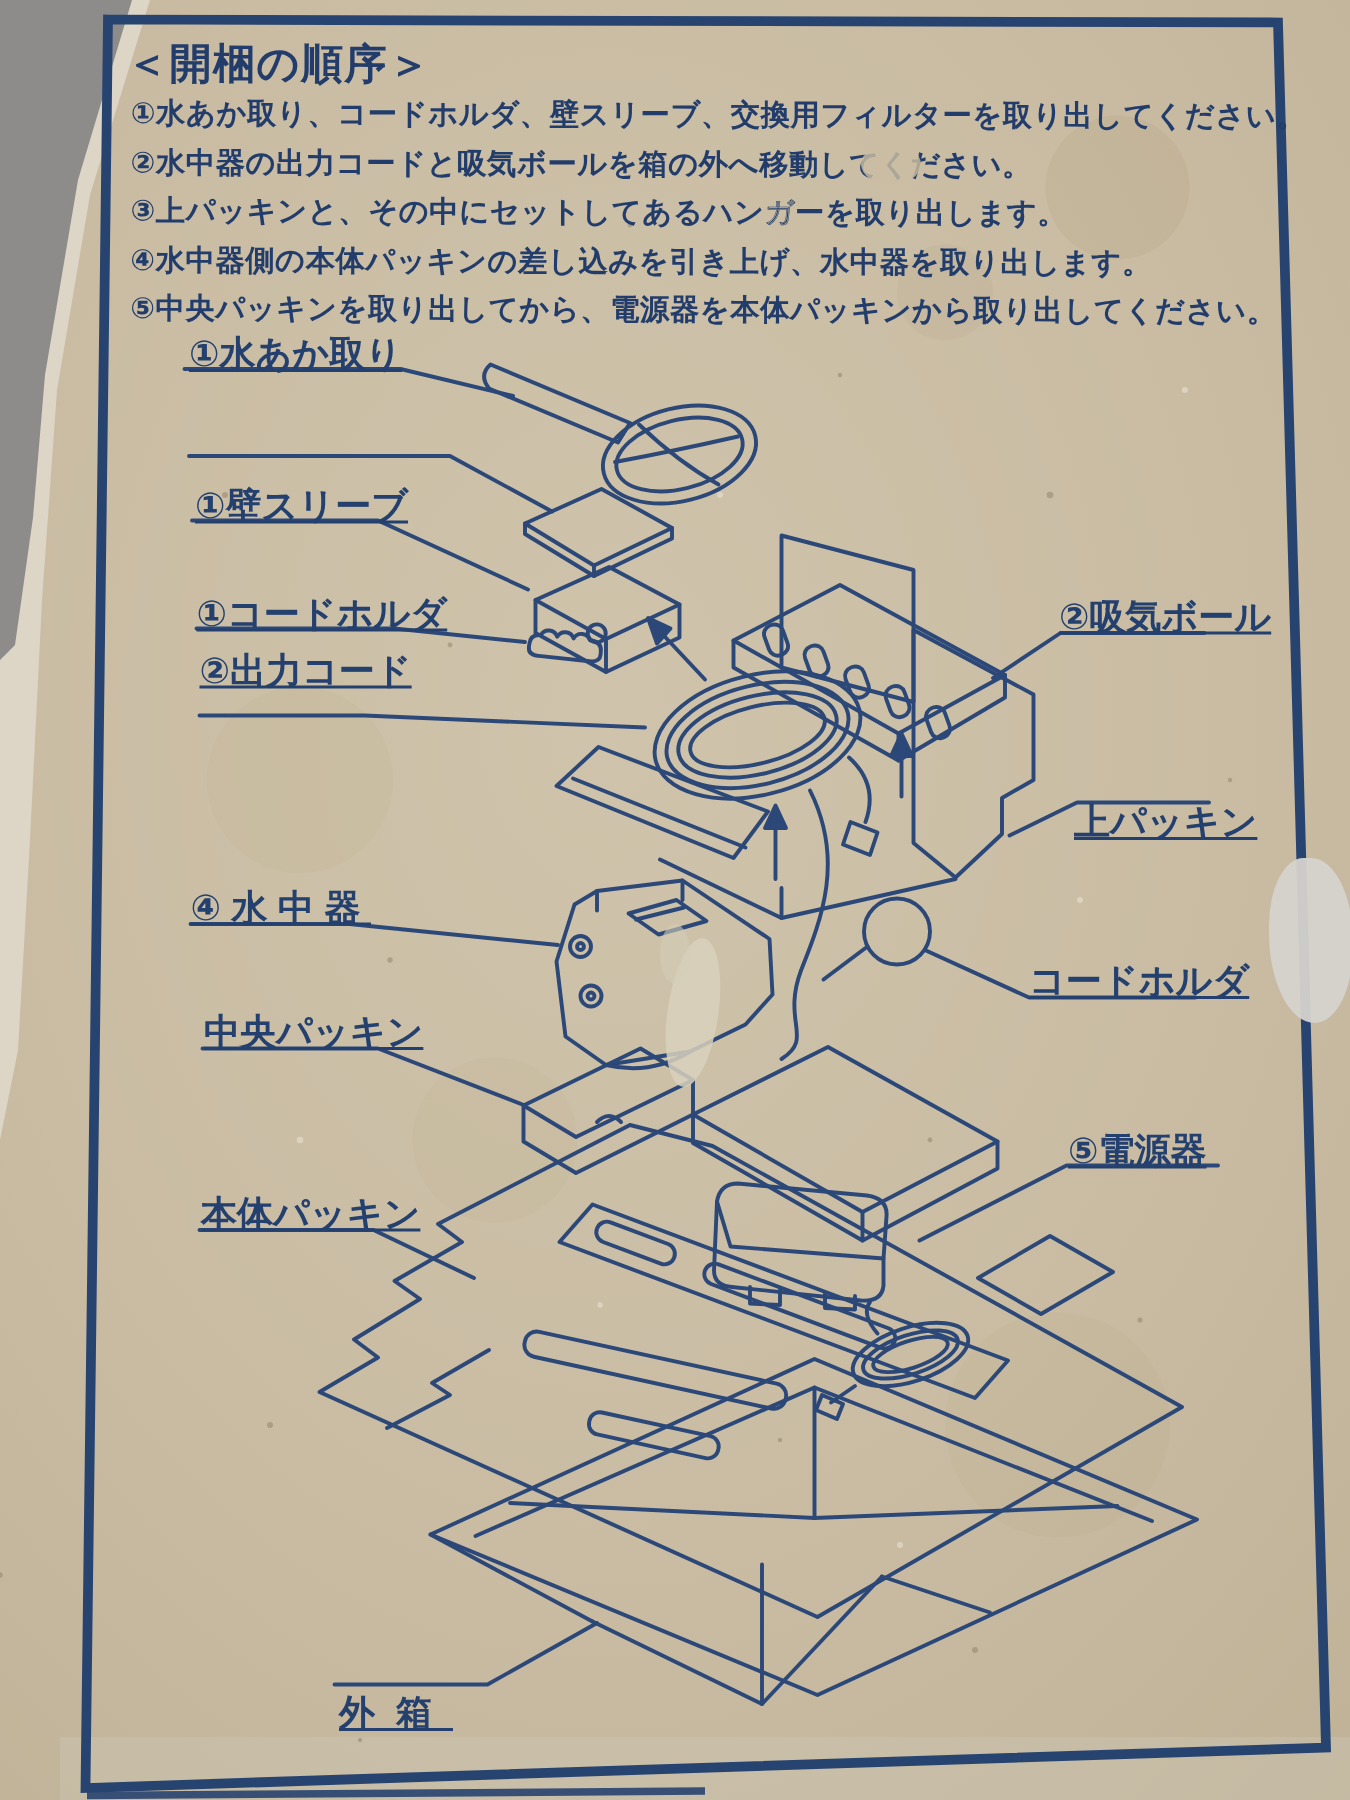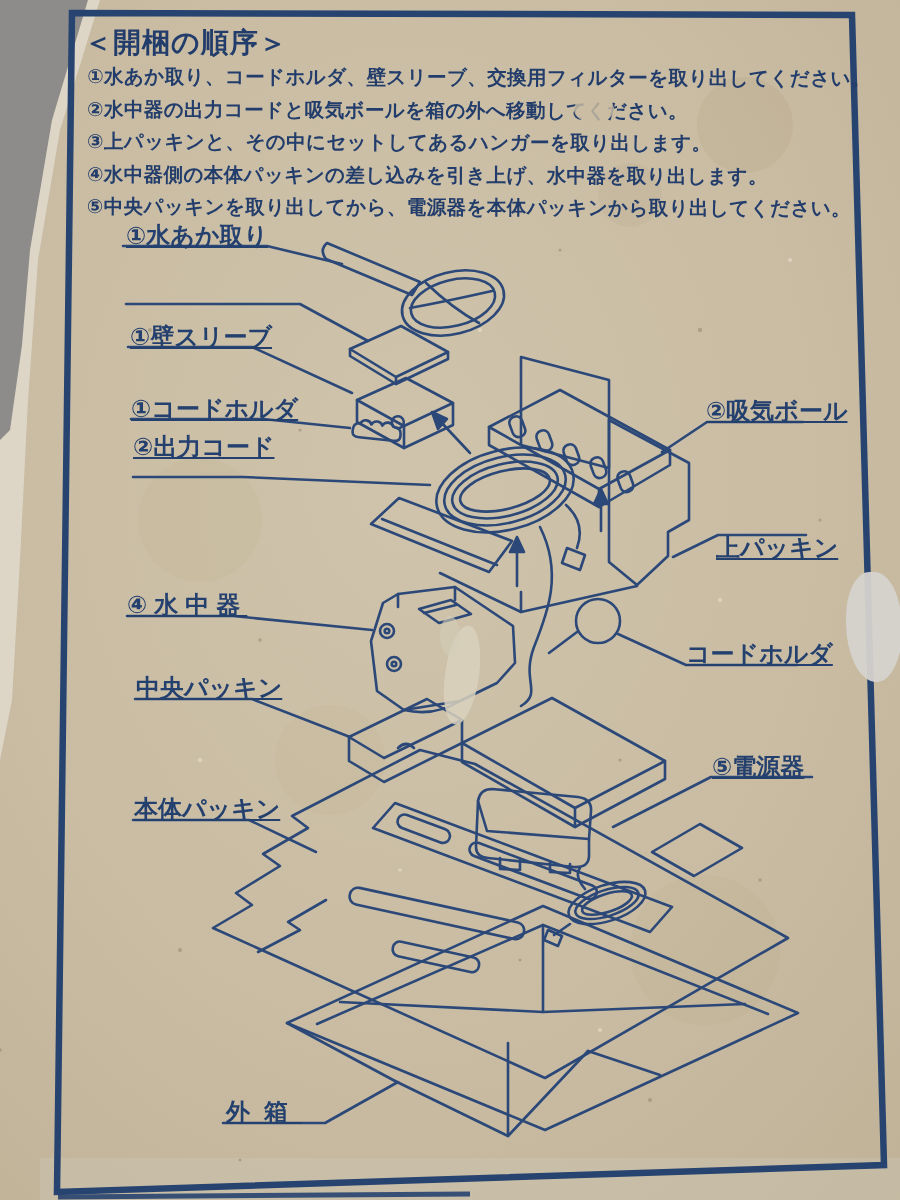--- a/index.html
+++ b/index.html
@@ -17,21 +17,21 @@
     transform:rotate(0.15deg);
   }
   .steps{line-height:32.6px;font-size:19.5px;font-weight:600;
     letter-spacing:0.4px;white-space:nowrap;transform:rotate(0.15deg);}
   .step{height:32.6px;}
   .plabel{
     font-size:24px;font-weight:700;white-space:nowrap;
     color:#24406e;z-index:2;position:absolute;text-decoration:underline;
   }
   .ls6{letter-spacing:7px;}
-  .ls12{letter-spacing:14px;}
+  .ls12{letter-spacing:14px;margin-top:30px;}
   .smudge{position:absolute;z-index:3;}
 </style>
 </head>
 <body>
 
 <div class="photo">
 
   <svg class="art" width="900" height="1200" viewBox="0 0 900 1200">
     <defs>
       <radialGradient id="card" cx="45%" cy="40%" r="85%">

